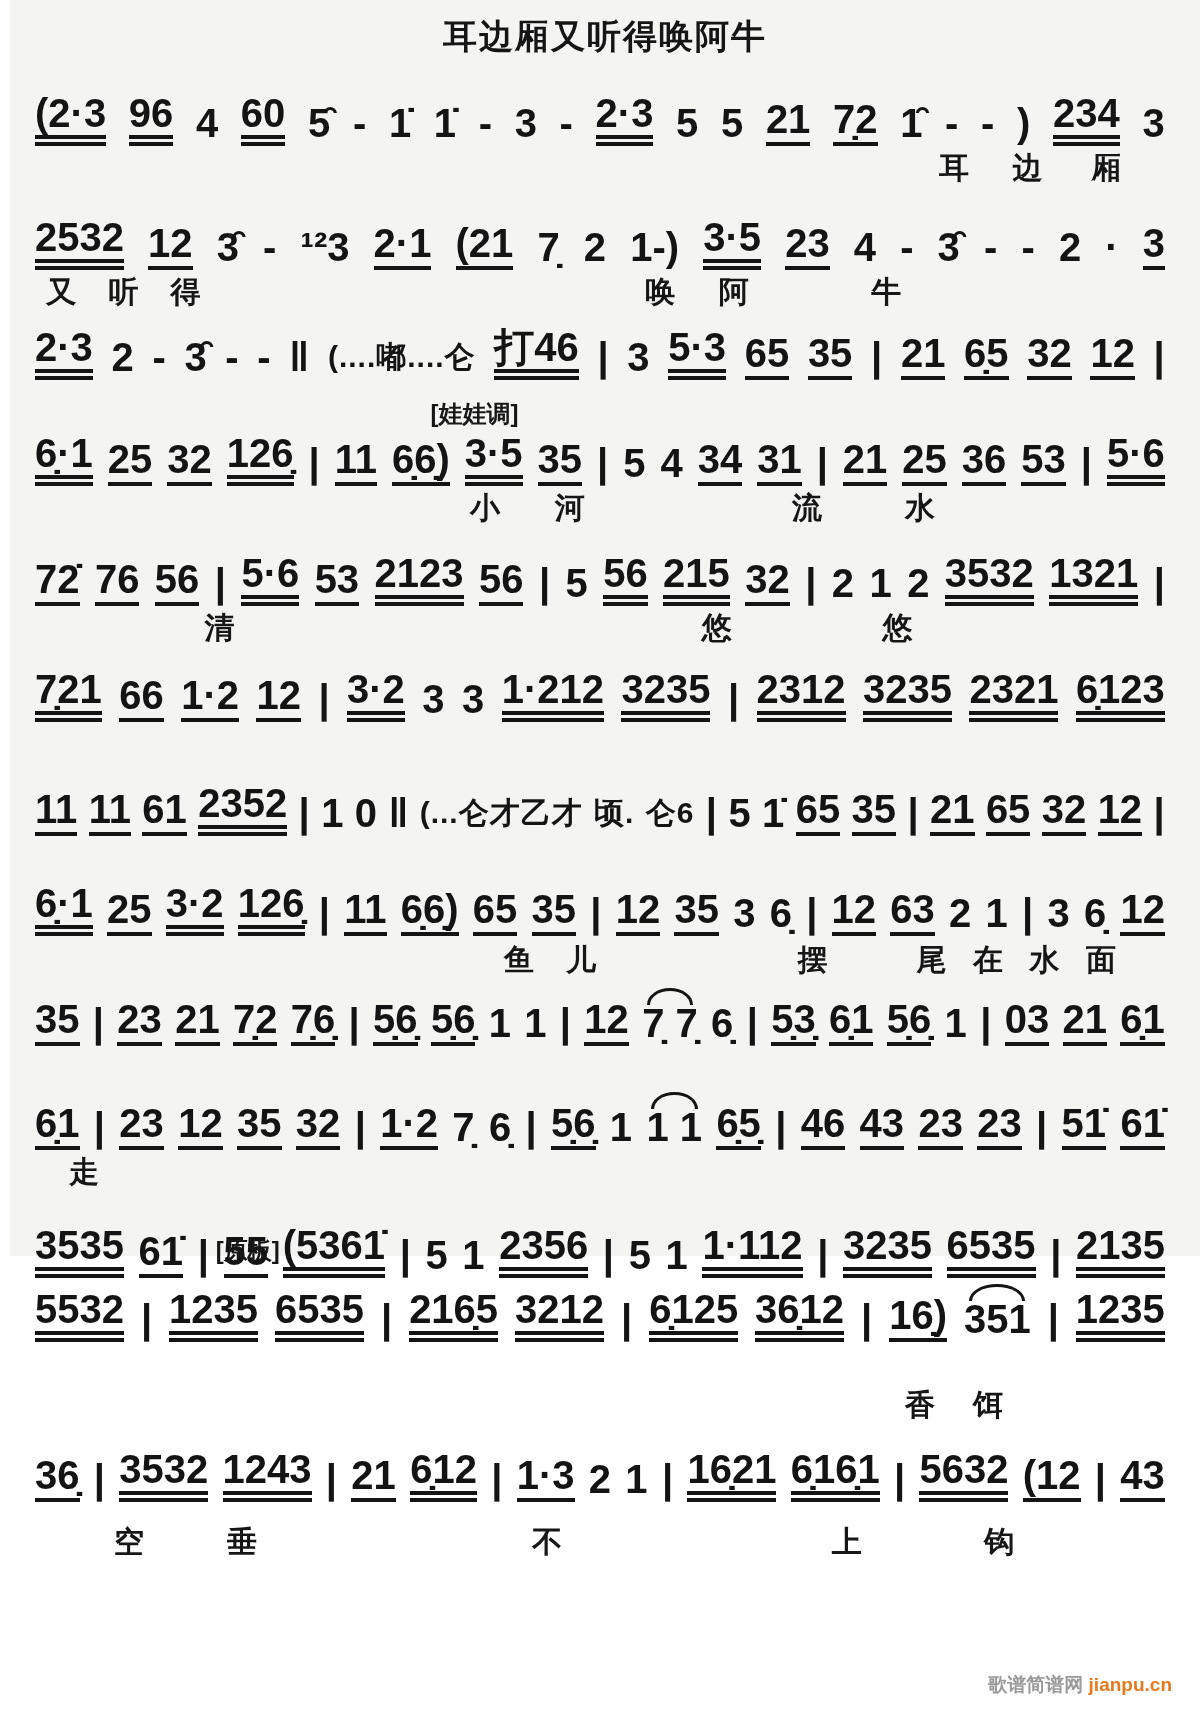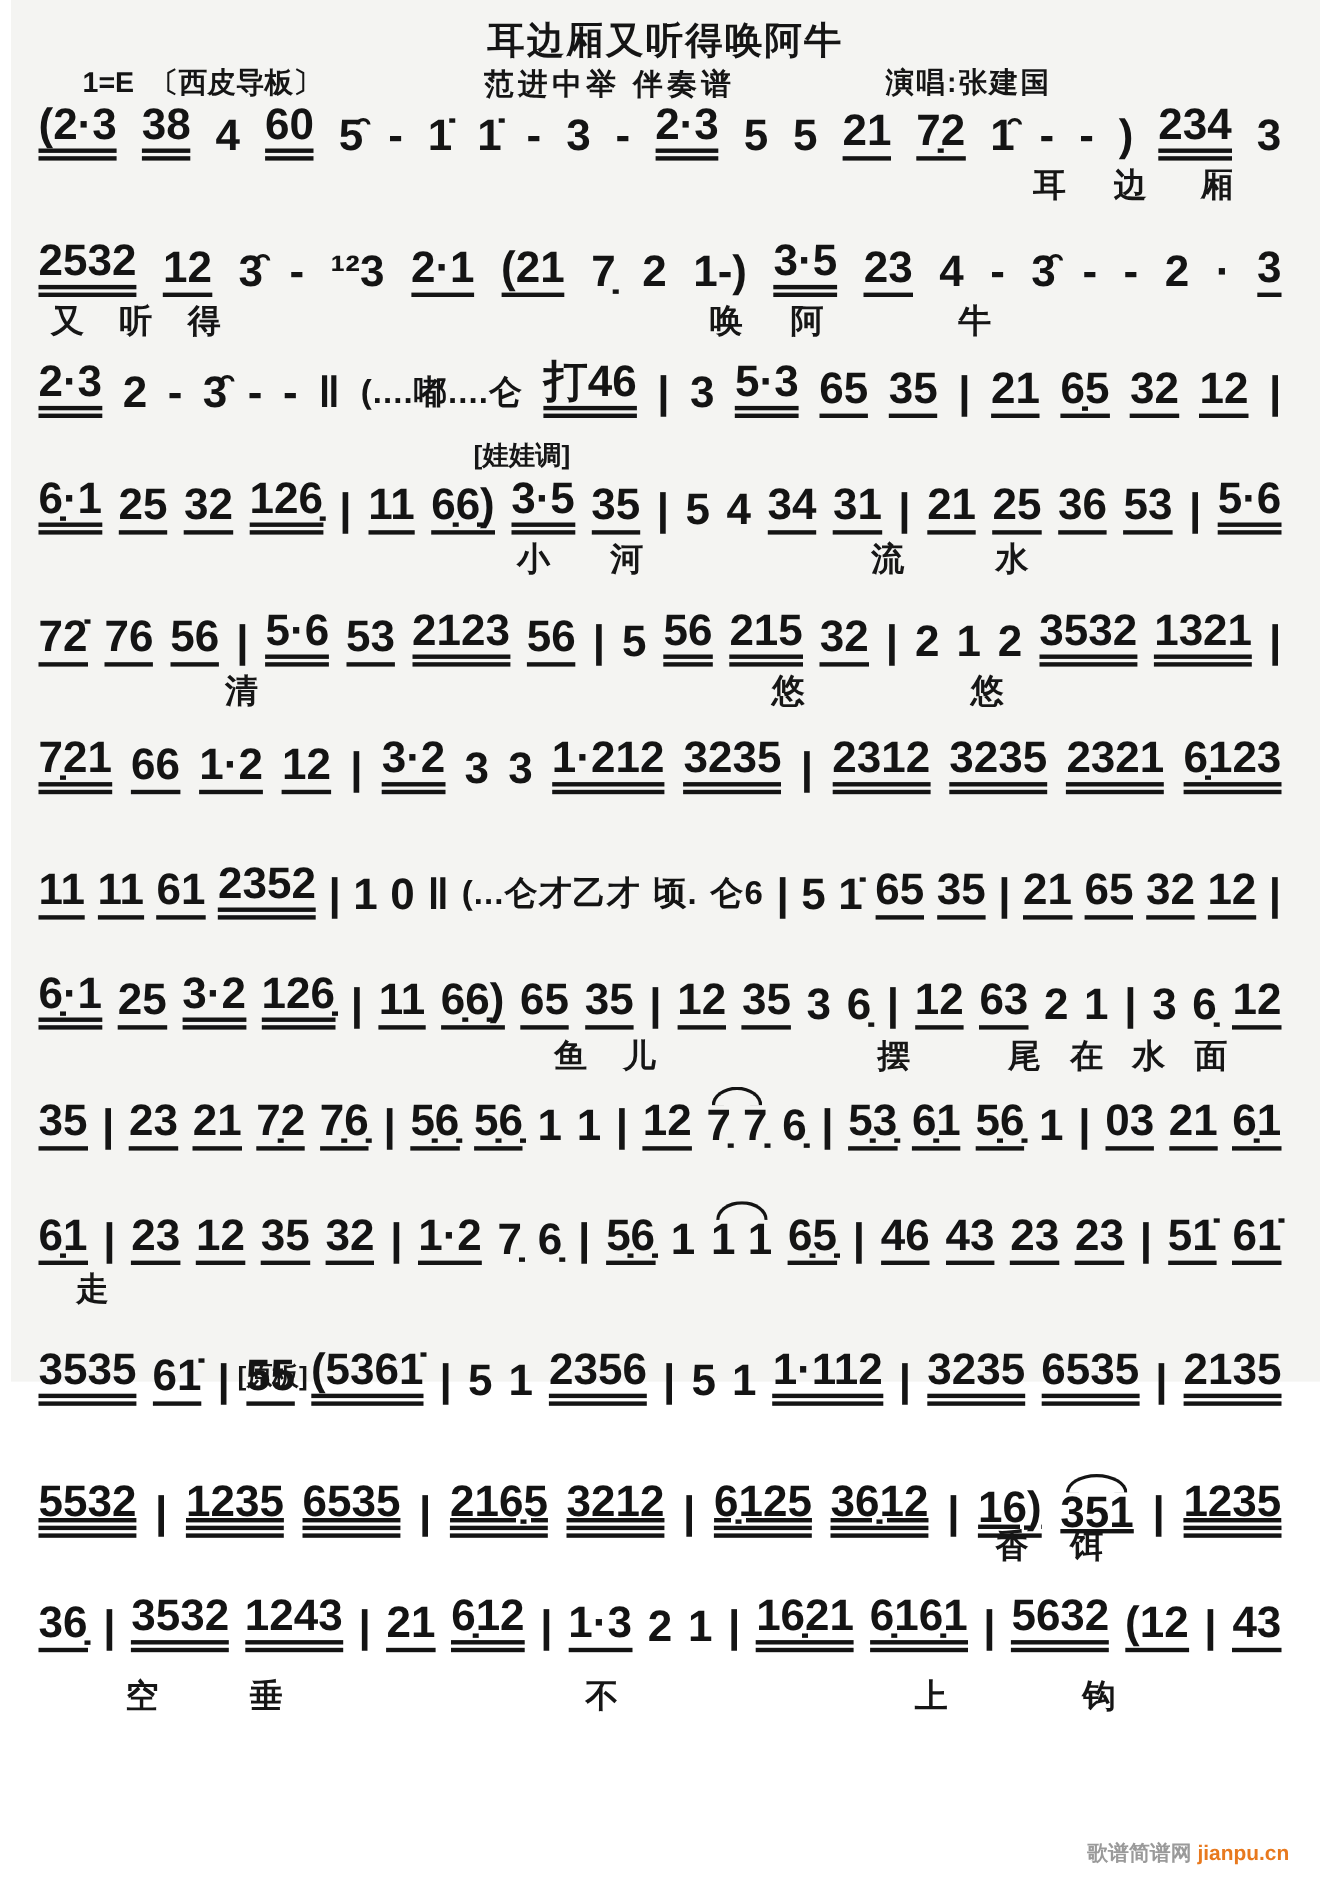--- a/index.html
+++ b/index.html
@@ -56,30 +56,25 @@
   }
   .footer .site-name{color:#9a9a9a;}
   .footer .site-url{color:#e8791e;}
 </style>
 </head>
 <body>
 
 <div class="page">
   <div class="title">耳边厢又听得唤阿牛</div>
 
-  <div class="meta-row">
-    <div class="meta-left"><span>1=E</span>&nbsp;&nbsp;<span>〔西皮导板〕</span></div>
-    <div class="meta-center">范进中举 伴奏谱</div>
-    <div class="meta-right">演唱:张建国</div>
-  </div>
 
   <div id="score">
       <div class="music-line" style="top: 92px;">
         <span class="note u2">(2·3</span>
-        <span class="note u2">38</span>
+        <span class="note u2">96</span>
         <span class="note u0">4</span>
         <span class="note u2">60</span>
         <span class="note u0">5̑</span>
         <span class="note u0">-</span>
         <span class="note u0">1̇</span>
         <span class="note u0">1̇</span>
         <span class="note u0">-</span>
         <span class="note u0">3</span>
         <span class="note u0">-</span>
         <span class="note u2">2·3</span>
@@ -339,21 +334,21 @@
         <span class="note u0">5</span>
         <span class="note u0">1</span>
         <span class="note u2">1·112</span>
         <span class="note u0 bar">|</span>
         <span class="note u2">3235</span>
         <span class="note u2">6535</span>
         <span class="note u0 bar">|</span>
         <span class="note u2">2135</span>
       </div>
       <div class="section-label" style="top: 1235px; left: 16%;">[原板]</div>
-      <div class="music-line" style="top: 1344px; text-decoration: underline;">
+      <div class="music-line" style="top: 1288px;">
         <span class="note u2">5532</span>
         <span class="note u0 bar">|</span>
         <span class="note u2">1235</span>
         <span class="note u2">6535</span>
         <span class="note u0 bar">|</span>
         <span class="note u2">216̣5</span>
         <span class="note u2">3212</span>
         <span class="note u0 bar">|</span>
         <span class="note u2">6̣125</span>
         <span class="note u2">36̣12</span>

